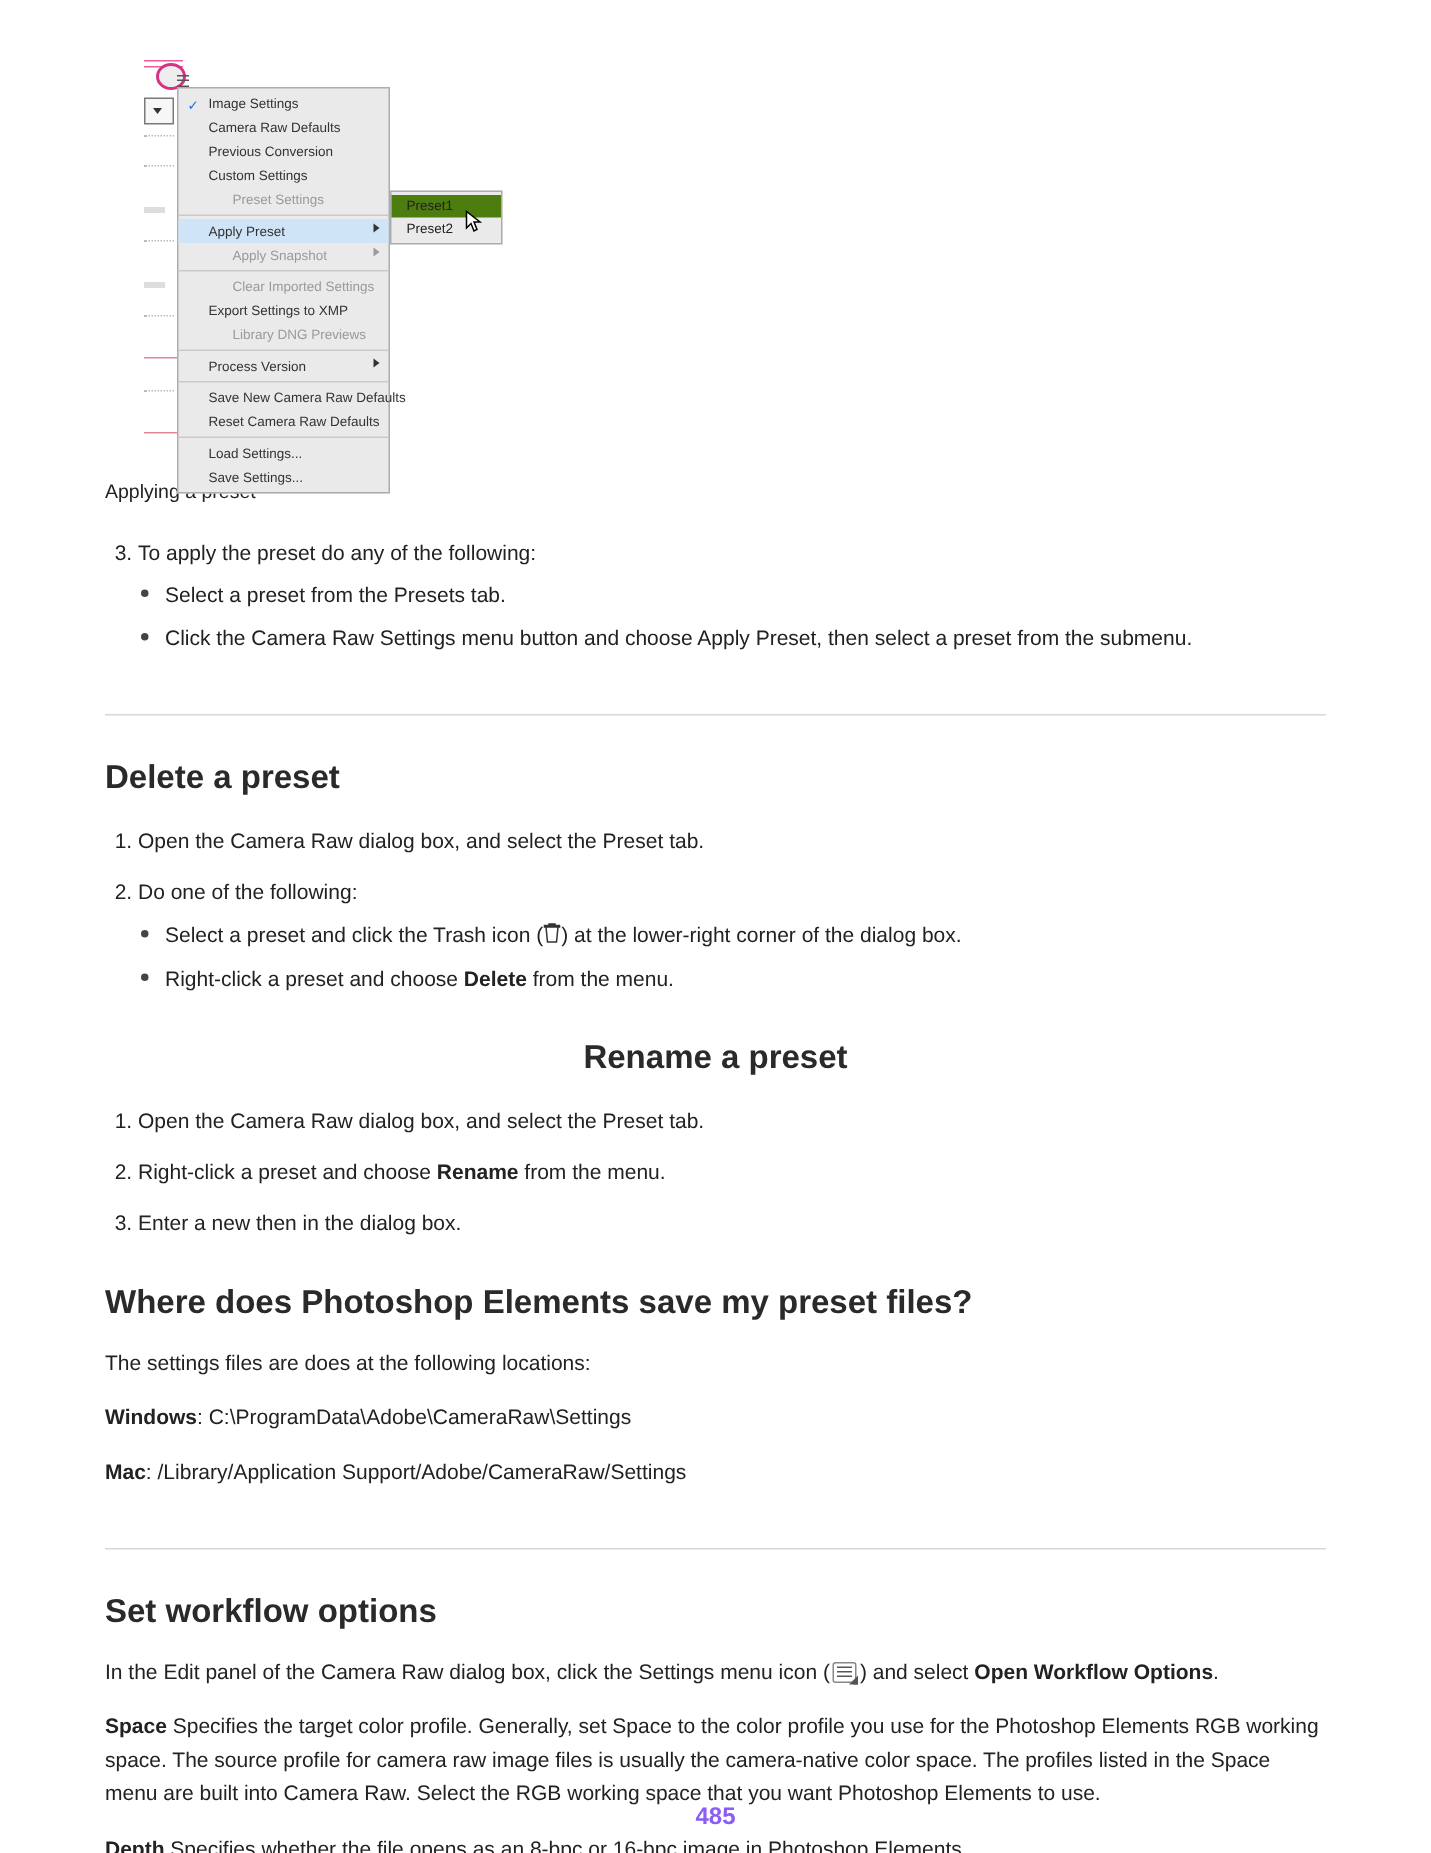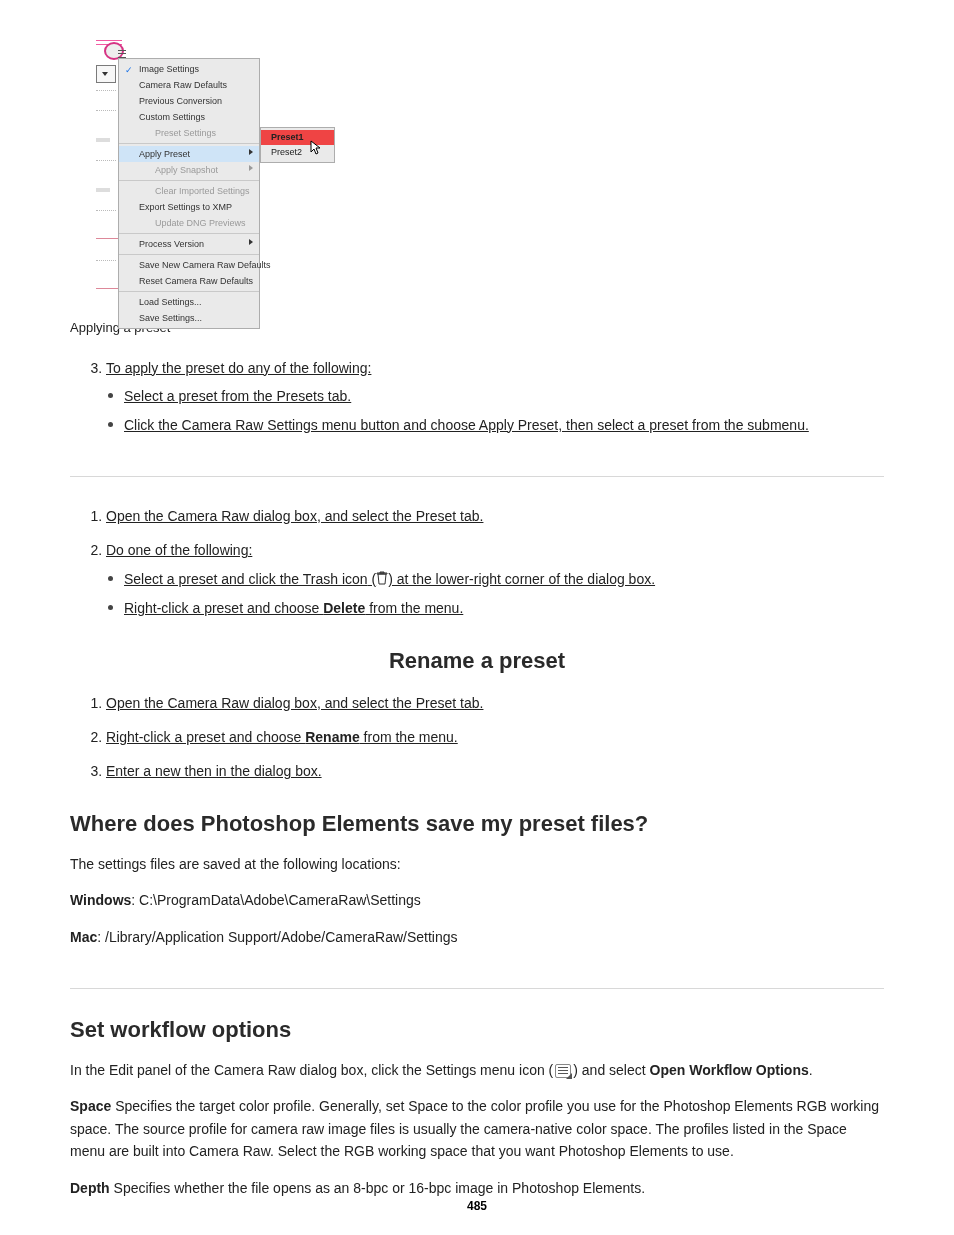--- a/index.html
+++ b/index.html
@@ -18,38 +18,38 @@
   .menu .grp{border-top:1px solid #c9c9c9;padding:2px 0;}
   .menu .grp:first-child{border-top:none;}
   .menu .item{position:relative;padding:1px 10px 1px 20px;color:#333;white-space:nowrap;}
   .menu .item.disabled{color:#9a9a9a;margin-left:16px;}
   .menu .item.selected{background:#cfe4f7;}
   .menu .item .check{position:absolute;left:6px;top:2px;color:#1a73e8;font-size:9px;}
   .menu .item .arrow{position:absolute;right:6px;top:3px;border-top:3px solid transparent;border-bottom:3px solid transparent;border-left:4px solid #333;}
   .menu .item.disabled .arrow{border-left-color:#9a9a9a;}
   .submenu{position:absolute;left:164px;top:87px;width:73px;background:#eaeaea;border:1px solid #adadad;font-size:9px;line-height:13px;padding:2px 0;}
   .submenu .sitem{padding:1px 10px;}
-  .submenu .sitem.sel{background:#ef4444;font-weight:bold;}
+  .submenu .sitem.sel{background:#4d7c0f;}
   .cursor{position:absolute;left:214px;top:100px;width:10px;height:14px;}
   .cursor svg{display:block;}
   
   .steps{font-size:14px;line-height:1.6;margin-top:18px;}
-  .steps ol{list-style:decimal;padding-left:20px;margin:16px;text-decoration:underline;}
+  .steps ol{list-style:decimal;padding-left:20px;margin:2px;}
   .steps li{margin-bottom:12px;}
   .steps .sub{margin:6px 0 0 0;padding-left:0;}
   .steps .sub li{list-style:none;position:relative;padding-left:18px;margin-bottom:6px;}
   .steps .sub li:before{content:"";position:absolute;left:2px;top:8px;width:5px;height:5px;background:#444;border-radius:50%;}
   hr.sep{border:none;border-top:1px solid #d8d8d8;margin:40px 0 28px 0;}
   h3.section{font-size:22px;font-weight:600;color:#2a2a2a;margin:0 0 16px 0;}
   .para{font-size:14px;line-height:1.6;margin:0 0 14px 0;}
   .inline-icon{display:inline-block;vertical-align:middle;width:14px;height:12px;border:1px solid #888;background:#fff;position:relative;margin:0 2px;border-radius:2px;}
   .inline-icon:before{content:"";position:absolute;left:2px;top:2px;width:10px;border-top:1px solid #555;box-shadow:0 3px 0 #555,0 6px 0 #555;}
   .inline-icon:after{content:"";position:absolute;right:-2px;bottom:-2px;border-left:3px solid transparent;border-top:3px solid transparent;border-right:3px solid #555;border-bottom:3px solid #555;}
   .bold{font-weight:bold;}
-  .pagenum{position:absolute;left:0;bottom:22px;width:954px;text-align:center;font-size:12px;font-weight:bold;color:#000000;}
+  .pagenum{position:absolute;left:0;bottom:22px;width:954px;text-align:center;font-size:16px;font-weight:bold;color:#8b5cf6;}
   
   .tick{position:absolute;left:0;width:20px;border-top:1px dotted #bbb;}
   .blockmark{position:absolute;left:0;width:14px;height:4px;background:#ddd;}
 </style>
 </head>
 <body>
 
 <div class="page">
 
   <div class="screenshot">
@@ -101,21 +101,21 @@
         </div>
       </div>
       <div class="grp">
         <div class="item disabled">
           <span>Clear Imported Settings</span>
         </div>
         <div class="item">
           <span>Export Settings to XMP</span>
         </div>
         <div class="item disabled">
-          <span>Update DNG Previews</span>
+          <span>Library DNG Previews</span>
         </div>
       </div>
       <div class="grp">
         <div class="item">
           <span>Process Version</span>
           <span class="arrow"></span>
         </div>
       </div>
       <div class="grp">
         <div class="item">
@@ -160,20 +160,21 @@
         <ul class="sub">
           <li>Select a preset from the Presets tab.</li>
           <li>Click the Camera Raw Settings menu button and choose Apply Preset, then select a preset from the submenu.</li>
         </ul>
       </li>
     </ol>
   </div>
 
   <hr class="sep">
 
+  <h3 class="section">Delete a preset</h3>
   <div class="steps">
     <ol>
       <li>Open the Camera Raw dialog box, and select the Preset tab.</li>
       <li>
         <span>Do one of the following:</span>
         <ul class="sub">
           <li>
             <span>Select a preset and click the Trash icon</span>
             (<span style="display:inline-block;vertical-align:middle;">
               <svg width="12" height="14" viewBox="0 0 12 14">
@@ -194,21 +195,21 @@
     <ol>
       <li>Open the Camera Raw dialog box, and select the Preset tab.</li>
       <li>
         <span>Right-click a preset and choose </span><span class="bold">Rename</span><span> from the menu.</span>
       </li>
       <li>Enter a new then in the dialog box.</li>
     </ol>
   </div>
 
   <h3 class="section" style="margin-top:28px;">Where does Photoshop Elements save my preset files?</h3>
-  <p class="para">The settings files are saved at the following locations:</p>
+  <p class="para">The settings files are does at the following locations:</p>
   <p class="para">
     <span class="bold">Windows</span><span>: C:\ProgramData\Adobe\CameraRaw\Settings</span>
   </p>
   <p class="para">
     <span class="bold">Mac</span><span>: /Library/Application Support/Adobe/CameraRaw/Settings</span>
   </p>
 
   <hr class="sep">
 
   <h3 class="section">Set workflow options</h3>

